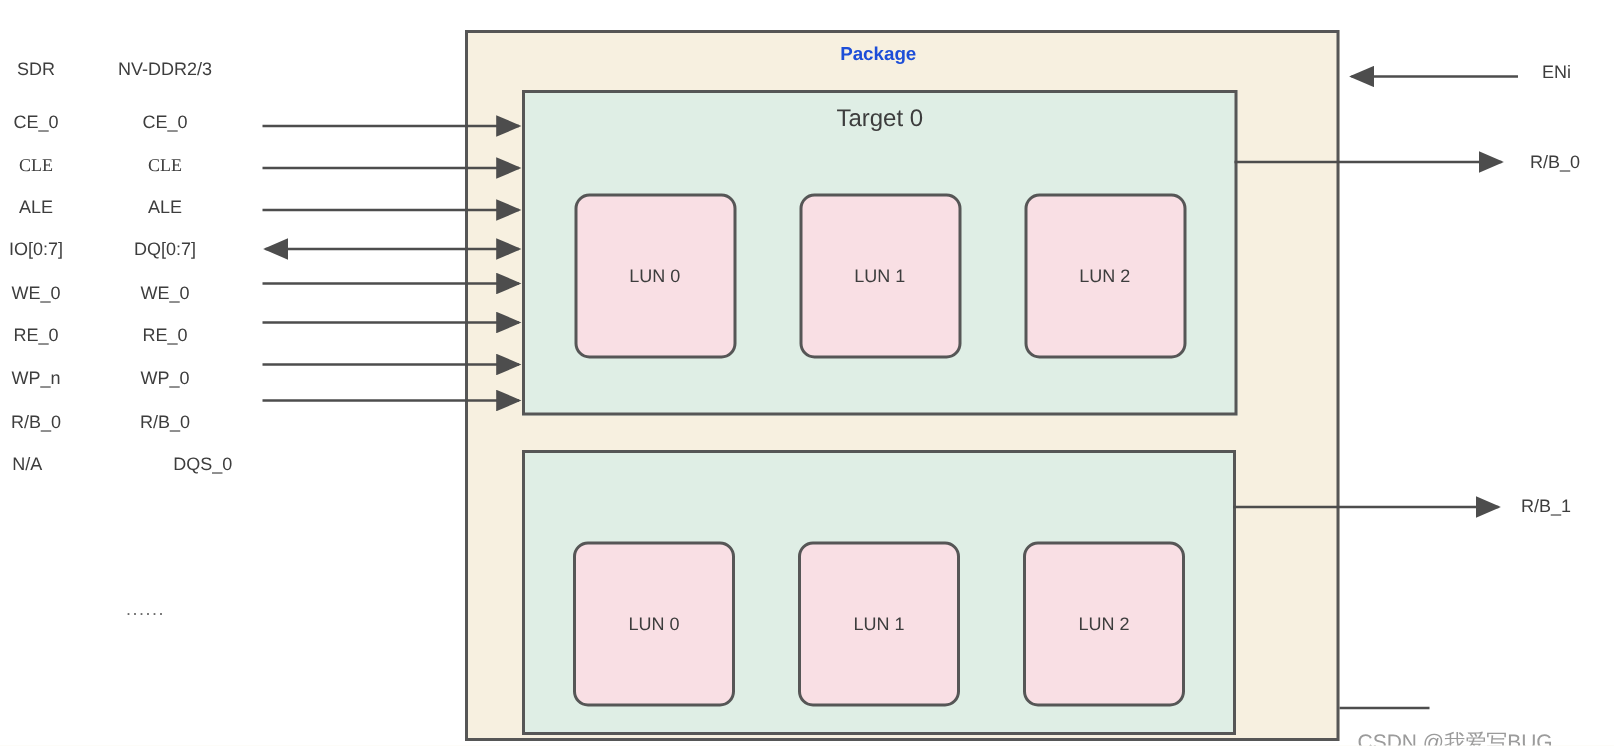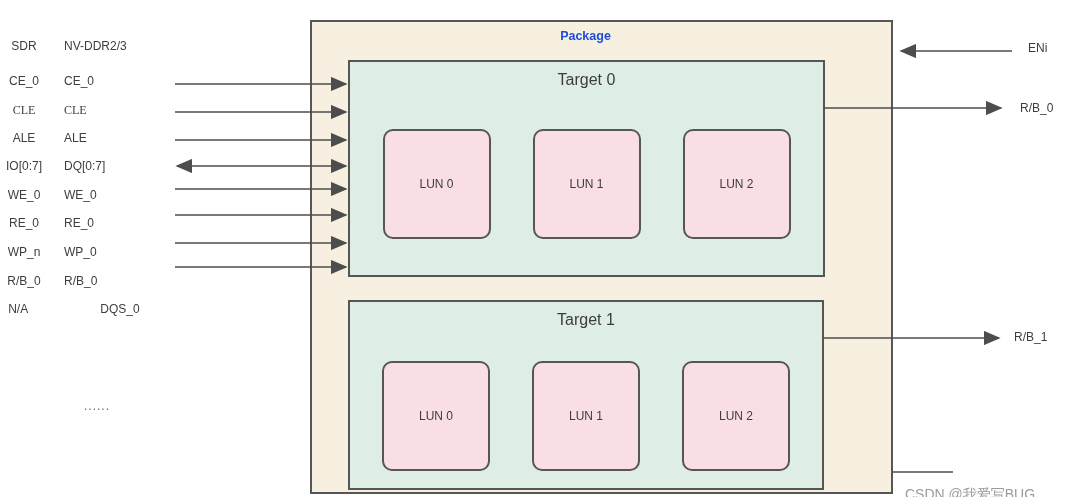--- a/index.html
+++ b/index.html
@@ -6,21 +6,21 @@
     --c-package:#f7f0e0; --c-target:#dfeee5; --c-lun:#f9dfe4;
     --c-border:#565656; --c-arrow:#4d4d4d; --c-text:#3d3d3d; --c-watermark:#9b9b9b;
   }
   *{box-sizing:border-box; margin:0; padding:0;}
   body{background:#fff; font-family:"Liberation Sans","DejaVu Sans",sans-serif; color:var(--c-text);}
   .canvas{position:relative; width:1076px; height:497px; background:#fff; overflow:hidden;}
 
   
   .pin-header,.pin-row{position:absolute; left:0; width:170px; display:flex;}
   .pin-col1{display:inline-block; width:48px; text-align:center; font-size:12px;}
-  .pin-col2{display:inline-block; width:92px; margin-left:16px; font-size:12px;}
+  .pin-col2{display:inline-block; width:92px; margin-left:16px; text-align:center; font-size:12px;}
   .pin-ellipsis{position:absolute; left:66px; width:62px; top:399px; text-align:center; font-size:12px; color:#6a6a6a; letter-spacing:1px;}
 
   
   .package{position:absolute; left:310px; top:20px; width:583px; height:474px;
            background:var(--c-package); border:2px solid var(--c-border);}
   .package-title{position:absolute; left:36px; top:7px; width:475px; text-align:center;
                  font-size:12.5px; font-weight:bold; color:#1d4ed8;}
   .target{position:absolute; background:var(--c-target); border:2px solid var(--c-border);}
   .target-0{left:36px; top:38px; width:477px; height:217px;}
   .target-1{left:36px; top:278px; width:476px; height:190px;}
@@ -97,21 +97,20 @@
     <div id="targets">
         <div class="target target-0">
           <div class="target-title">Target 0</div>
           <div class="lun-row" style="top: 67px;">
             <div class="lun">LUN 0</div>
             <div class="lun">LUN 1</div>
             <div class="lun">LUN 2</div>
           </div>
         </div>
         <div class="target target-1">
-          <div class="target-title">Target 1</div>
           <div class="lun-row" style="top: 59px;">
             <div class="lun">LUN 0</div>
             <div class="lun">LUN 1</div>
             <div class="lun">LUN 2</div>
           </div>
         </div>
       </div>
   </div>
 
   <svg class="overlay" width="1076" height="497">

